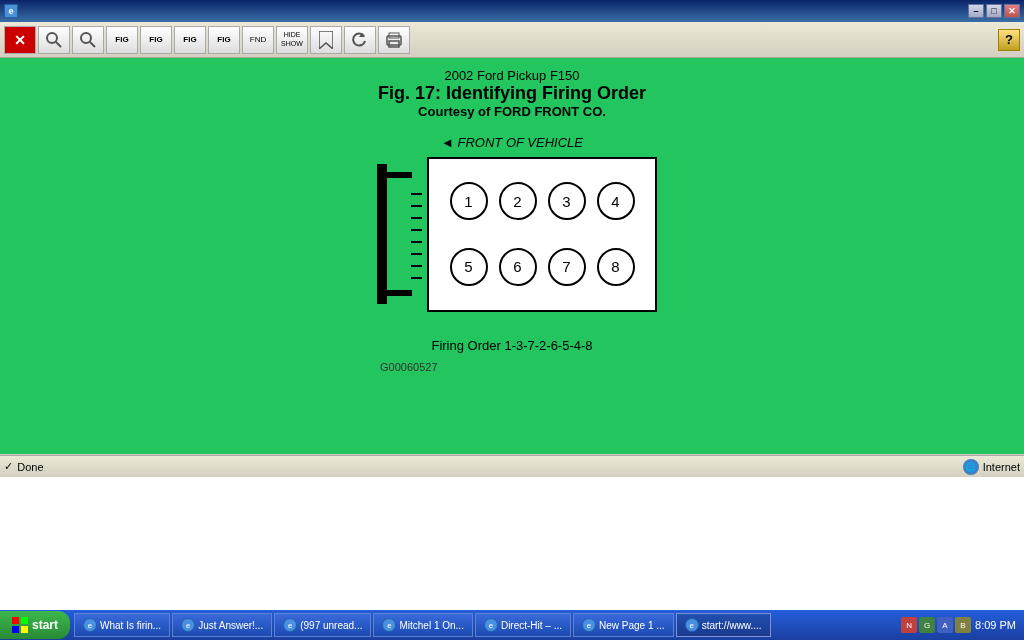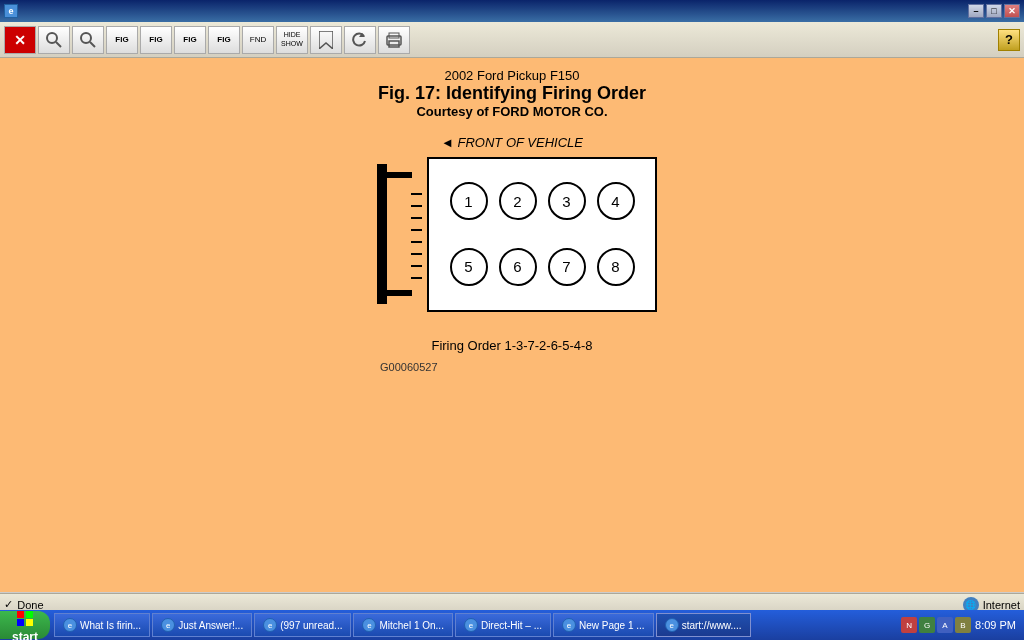--- a/index.html
+++ b/index.html
@@ -77,22 +77,22 @@
     }
     .toolbar-btn-red {
       background: #cc0000;
       color: white;
       font-weight: bold;
       font-size: 14px;
     }
 
     
     #main-content {
-      background: #fdba74;
-      height: 535px;
+      background: #22c55e;
+      height: 397px;
       overflow-y: auto;
       border-bottom: 1px solid #ccc;
       padding: 10px 20px;
     }
 
     #page-header {
       text-align: center;
       margin-bottom: 16px;
     }
     .header-line1 {
@@ -236,21 +236,20 @@
       font-size: 12px;
       height: 28px;
       padding: 0 12px;
       border: none;
       border-radius: 0 12px 12px 0;
       display: flex;
       align-items: center;
       gap: 4px;
       cursor: pointer;
       margin-right: 4px;
-      flex-direction: column;
     }
     .windows-logo {
       width: 16px;
       height: 16px;
       display: grid;
       grid-template-columns: 1fr 1fr;
       grid-template-rows: 1fr 1fr;
       gap: 1px;
     }
     .logo-q { width: 7px; height: 7px; }
@@ -378,21 +377,21 @@
       </svg>
   </div>
   <div style="flex:1"></div>
   <div class="help-btn" style="width:22px;height:22px;background:linear-gradient(to bottom,#ffe080,#c0a020);border:1px solid #a08000;display:flex;align-items:center;justify-content:center;font-weight:bold;font-size:13px;cursor:pointer;">?</div>
 </div>
 
 <div id="main-content">
   <div id="page-header">
     <div class="header-line1">2002 Ford Pickup F150</div>
     <div class="header-line2">Fig. 17: Identifying Firing Order</div>
-    <div class="header-line3">Courtesy of FORD MOTOR CO.</div>
+    <div class="header-line3">Courtesy of FORD FRONT CO.</div>
   </div>
 
   <div id="diagram-container">
     <div id="front-label">◄ FRONT OF VEHICLE</div>
 
     <div id="engine-diagram">
 
       <div id="left-bracket" style="display:flex;flex-direction:row;align-items:center;">
 
         <svg width="60" height="160" viewBox="0 0 60 160">

